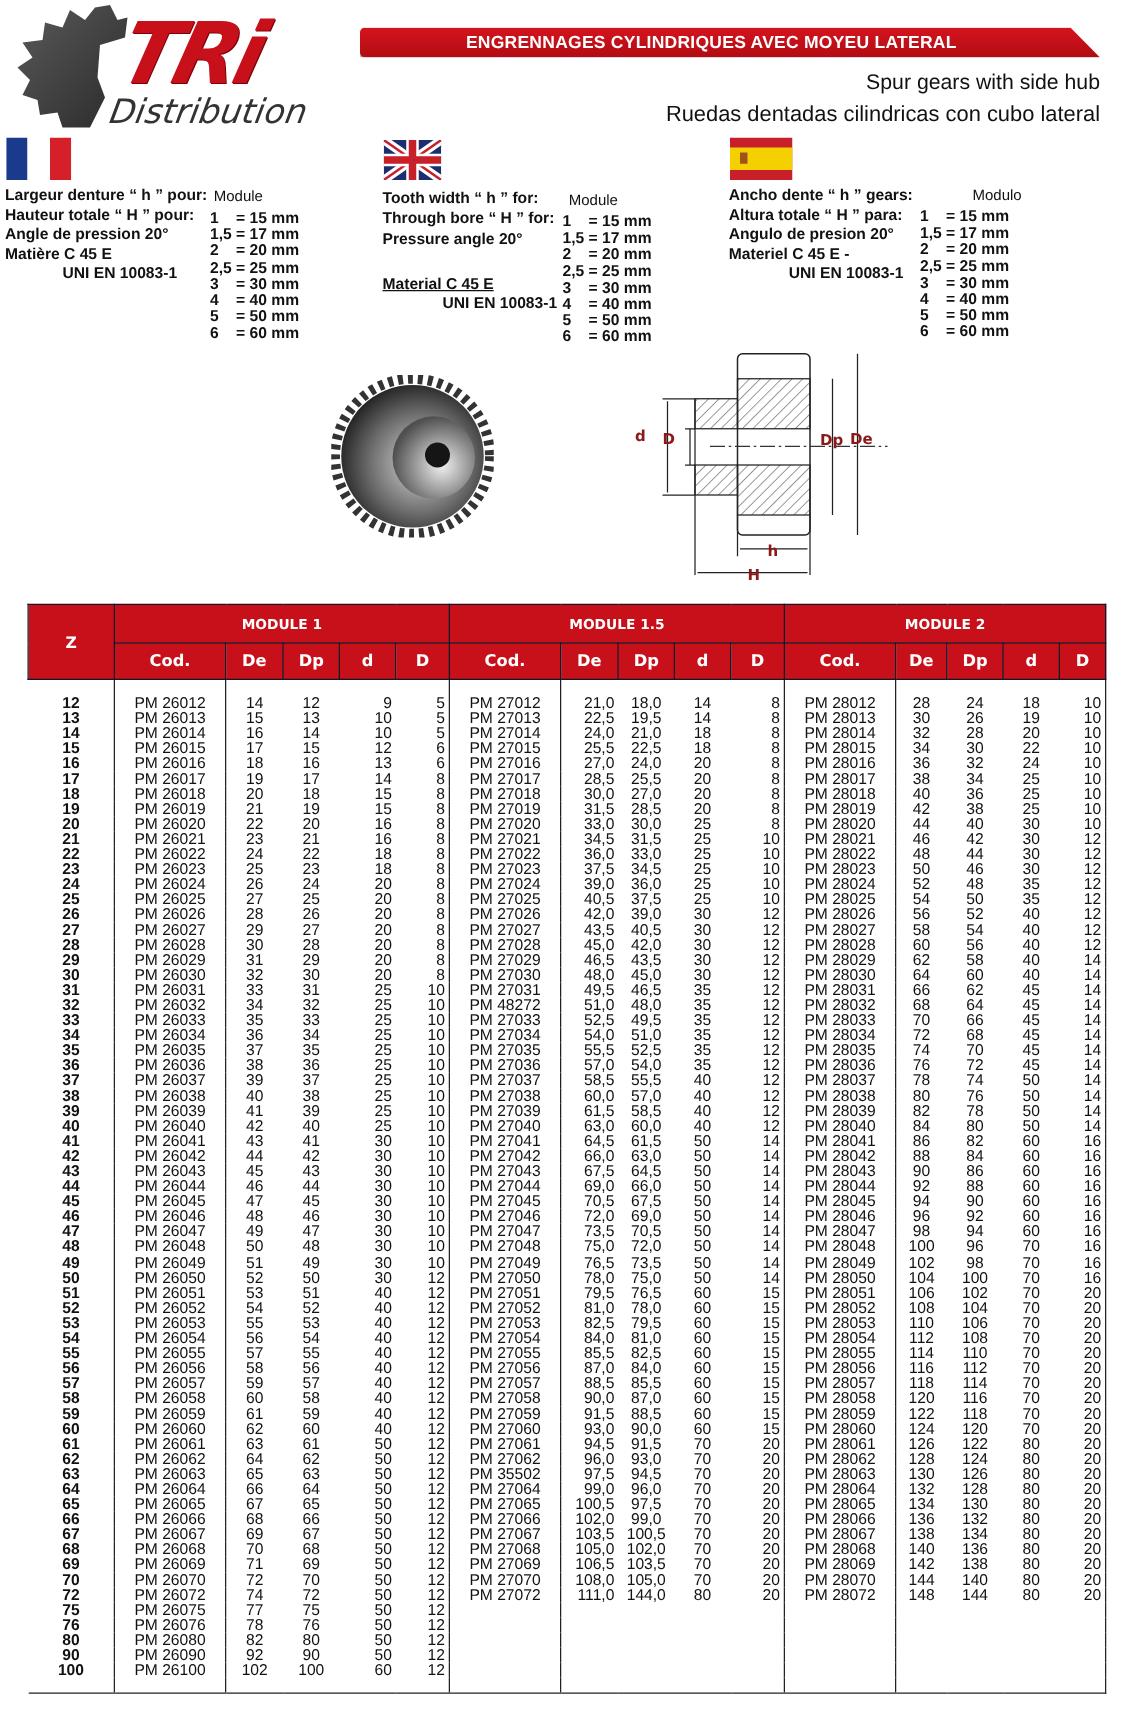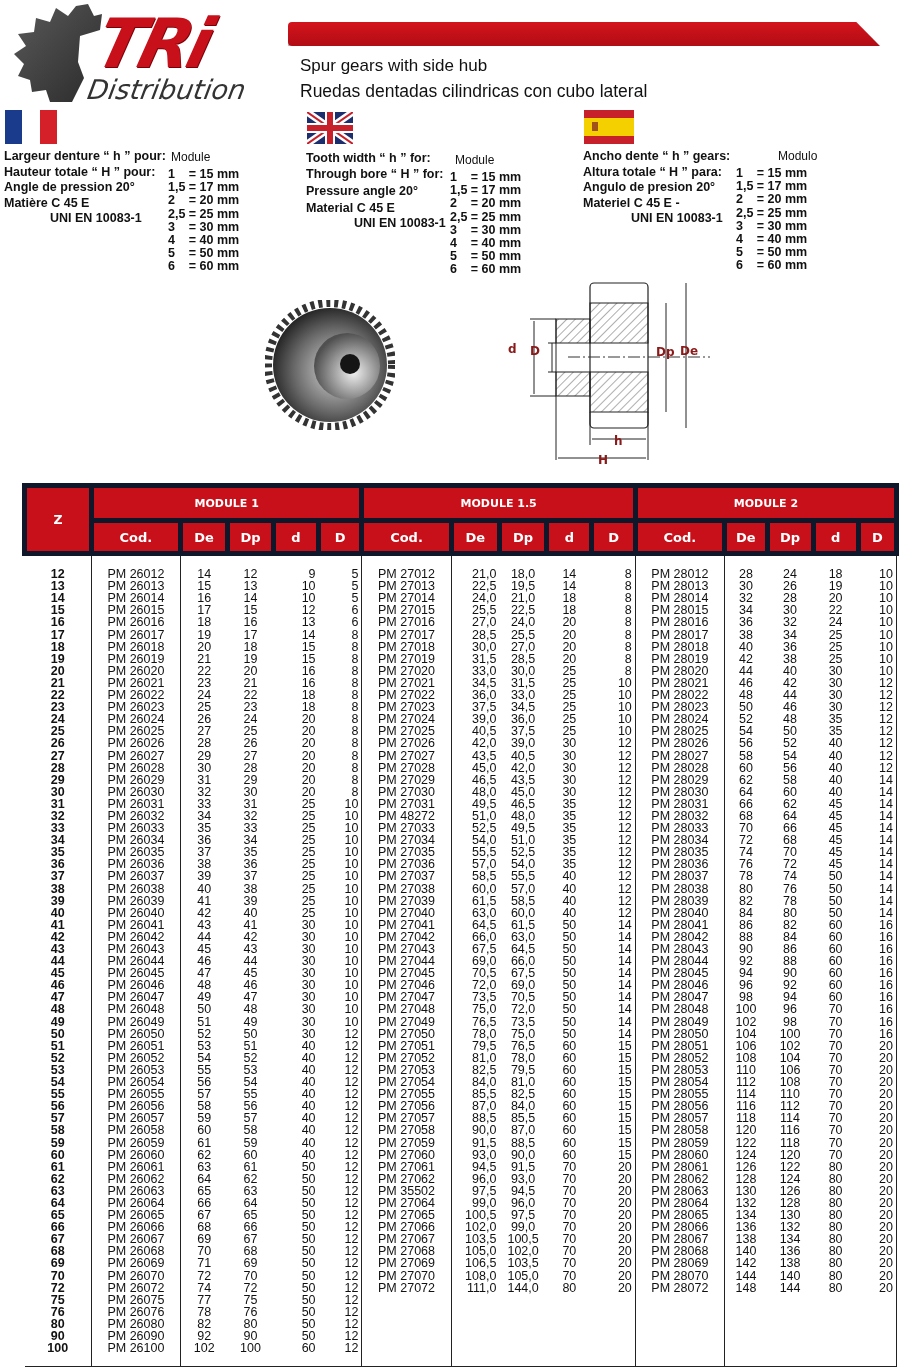--- a/index.html
+++ b/index.html
@@ -6,28 +6,28 @@
   body{width:899px;height:1370px;position:relative;overflow:hidden;font-family:"Liberation Sans",sans-serif;color:#111;}
   .abs{position:absolute;}
   
   .logo{left:10px;top:2px;width:270px;height:104px;}
   .logo-tri{position:absolute;left:88px;top:8px;font-family:"DejaVu Sans",sans-serif;font-weight:bold;font-style:italic;font-size:68px;letter-spacing:-4px;color:#c8101a;transform:skewX(-14deg);line-height:1;text-shadow:1px 1px 0 #7a0008;}
   .logo-dist{position:absolute;left:78px;top:72px;font-family:"DejaVu Sans",sans-serif;font-style:italic;font-size:27px;color:#333;letter-spacing:0px;transform:skewX(-10deg);}
   
   .banner{left:288px;top:22px;width:592px;height:24px;}
   .banner-bg{position:absolute;inset:0;background:linear-gradient(#d4141d,#b10c14);clip-path:polygon(0 0,96% 0,100% 100%,0 100%);border-radius:4px 0 0 4px;box-shadow:0 2px 2px #888;}
   .banner-text{position:absolute;left:0;right:30px;top:3px;text-align:center;color:#fff;font-size:14px;font-weight:bold;letter-spacing:0.2px;}
-  .subtitle{left:300px;width:580px;text-align:left;font-size:17px;}
+  .subtitle{left:300px;width:580px;text-align:right;font-size:17px;}
   .flag{width:52px;height:34px;}
   .spec-label{font-size:12.5px;font-weight:bold;line-height:15.5px;white-space:nowrap;}
   .module-head{font-size:12px;}
   .module-list{font-size:12.5px;font-weight:bold;line-height:13.2px;white-space:pre;}
   
   table.gears{position:absolute;left:22px;top:483px;border-collapse:collapse;font-size:12.5px;}
-  table.gears th{background:#c8101a;color:#fff;font-family:"DejaVu Sans",sans-serif;font-weight:bold;border:5px solid #0f172a;}
+  table.gears th{background:#c8101a;color:#fff;font-family:"DejaVu Sans",sans-serif;font-weight:bold;border:1px solid #0f172a;}
   table.gears th.mod{height:28px;font-size:11px;}
   table.gears th.col{height:26px;font-size:13px;}
   table.gears td{padding:0 3px;line-height:12.1px;height:12.1px;white-space:nowrap;}
   .zc{width:62px;text-align:center;font-weight:bold;}
   .bl{border-left:1.5px solid #222;}
   .br{border-right:1.5px solid #222;}
   .tdc{text-align:center;}
   .tdr{text-align:right;}
   .pad-top td{height:6px;}
   .bottom-line td{border-bottom:1.5px solid #222;height:6px;}
@@ -44,20 +44,21 @@
         </linearGradient>
       </defs>
     <path fill="url(#gg)" d="M78 2 L84 14 L92 12 L90 28 L70 34 L68 60 L74 76 L62 100 L40 100 L36 88 L22 90 L20 78 L8 74 L14 62 L4 52 L16 44 L8 32 L24 30 L26 16 L40 20 L46 6 L58 14 L66 4 Z"></path>
   </svg>
   <div class="logo-tri">TRi</div>
   <div class="logo-dist">Distribution</div>
 </div>
 
 <div class="abs banner">
   <div class="banner-bg"></div>
+  <div class="banner-text">ENGRENNAGES CYLINDRIQUES  AVEC MOYEU LATERAL</div>
 </div>
 <div class="abs subtitle" style="top:56px;">Spur gears with side hub</div>
 <div class="abs subtitle" style="top:81px;font-size:17.5px;">Ruedas dentadas cilindricas con cubo lateral</div>
 
 <div class="abs flag" style="left:5px;top:110px;">
   <svg width="52" height="34">
       <rect x="0" y="0" width="17" height="34" fill="#1a3a8c"></rect>
       <rect x="17" y="0" width="18" height="34" fill="#fff"></rect>
       <rect x="35" y="0" width="17" height="34" fill="#d5202a"></rect>
     </svg>
@@ -95,21 +96,21 @@
 2,5 = 25 mm
 3    = 30 mm
 4    = 40 mm
 5    = 50 mm
 6    = 60 mm</div>
 
 <div class="abs" style="left:306px;top:151px;">
   <div class="spec-label">Tooth width “ h ” for:</div>
   <div class="spec-label">Through bore “ H ” for:</div>
   <div class="spec-label" style="margin-top:2px;">Pressure angle 20°</div>
-  <div class="spec-label" style="margin-top:1px;">Material C 45 E</div>
+  <div class="spec-label" style="margin-top:20px;text-decoration:underline;">Material C 45 E</div>
   <div class="spec-label" style="padding-left:48px;">UNI EN 10083-1</div>
 </div>
 <div class="abs module-head" style="left:455px;top:153px;">Module</div>
 <div class="abs module-list" style="left:450px;top:171px;">1    = 15 mm
 1,5 = 17 mm
 2    = 20 mm
 2,5 = 25 mm
 3    = 30 mm
 4    = 40 mm
 5    = 50 mm

